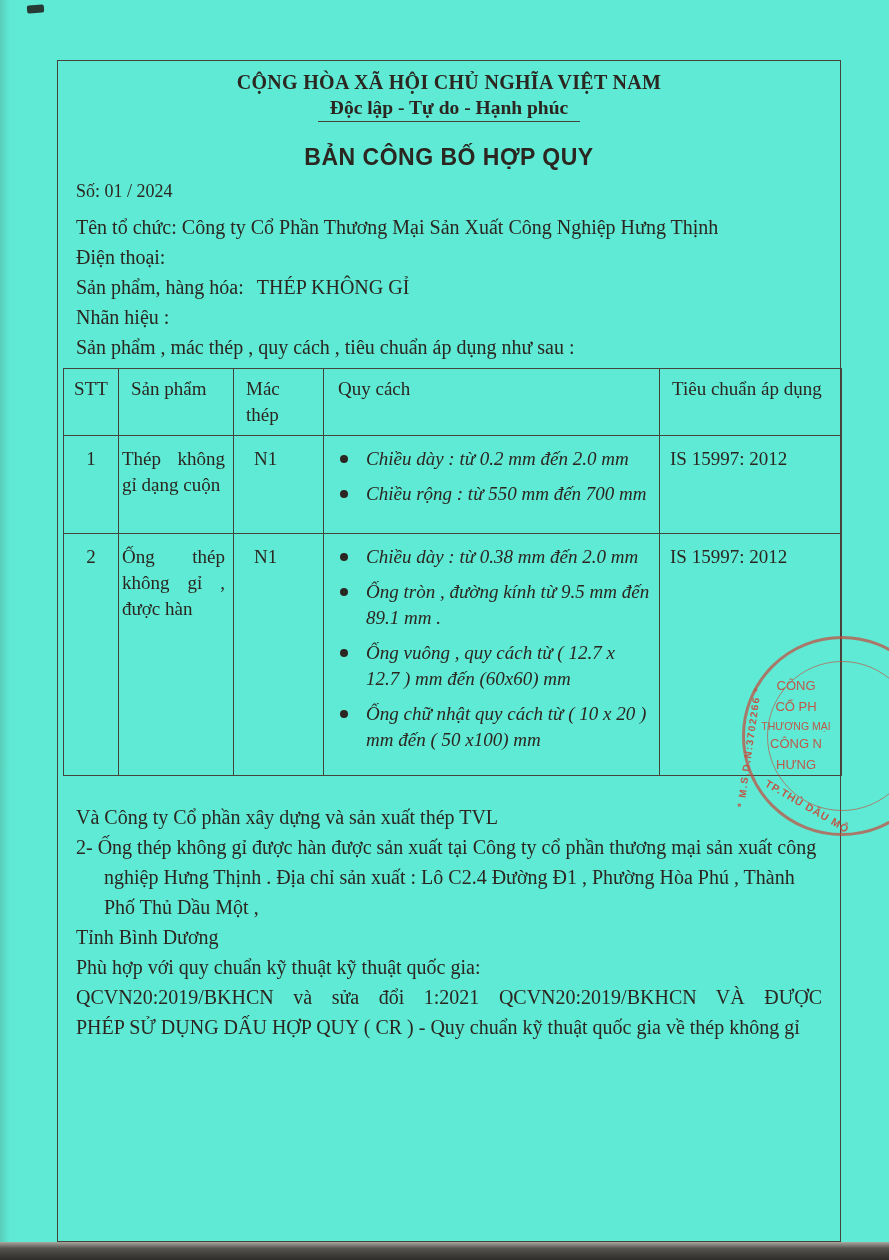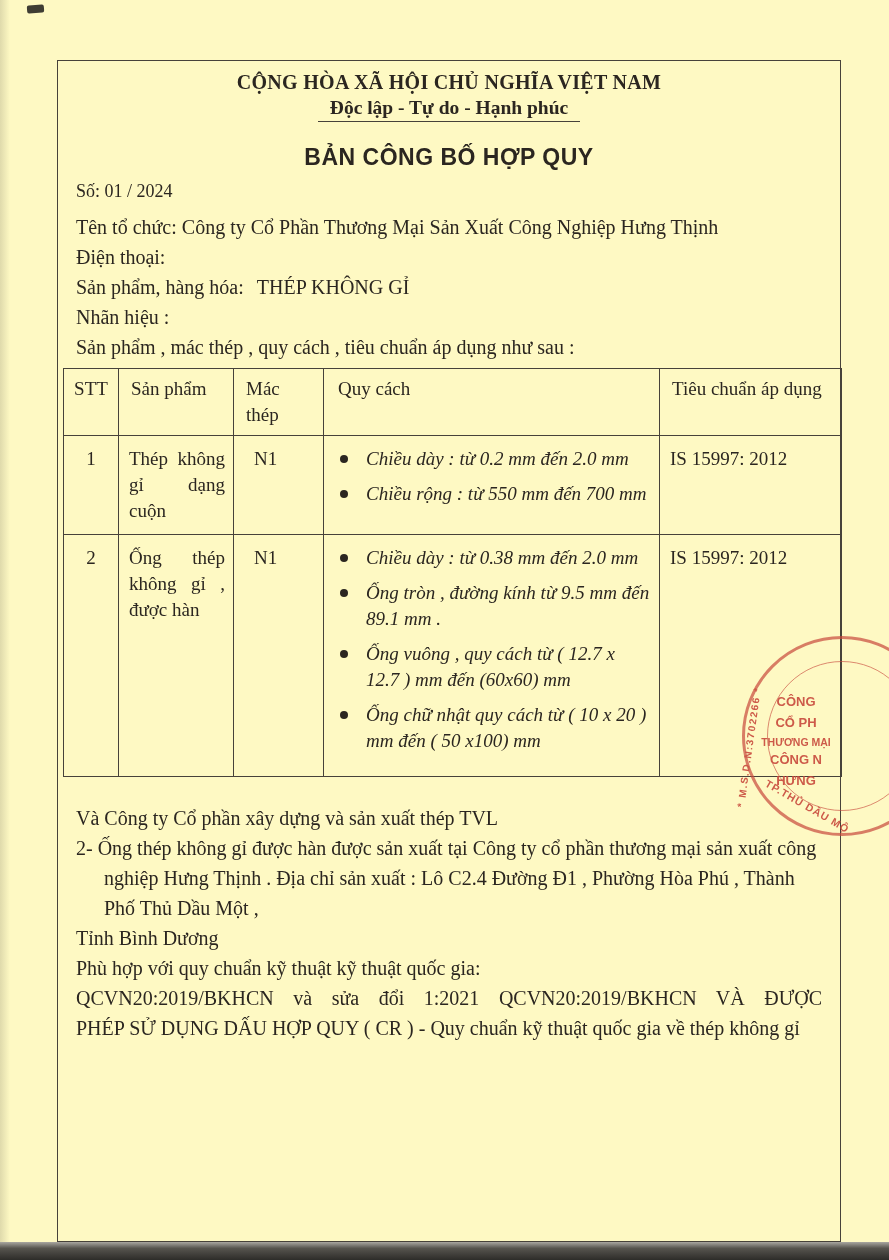--- a/index.html
+++ b/index.html
@@ -1,19 +1,19 @@
 <!DOCTYPE html>
 <html><head>
 <meta charset="utf-8">
 <style>
   html,body{margin:0;padding:0;}
   .page{
     position:relative;
     width:889px;height:1260px;
-    background:#fef9c3;
+    background:#5eead4;
     overflow:hidden;
     font-family:"Liberation Serif",serif;
     color:#2b2620;
   }
   .edge-shade{position:absolute;left:0;top:0;width:10px;height:100%;
     background:linear-gradient(90deg,rgba(60,55,48,.16),rgba(60,55,48,0));}
   .corner-mark{position:absolute;left:27px;top:5px;width:17px;height:8px;
     background:#1d1c1a;border-radius:2px;transform:rotate(-4deg);opacity:.85;}
   .scan-bottom{position:absolute;left:0;bottom:0;width:100%;height:18px;
     background:linear-gradient(180deg,#a9a7a0 0,#56544e 35%,#2d2c29 100%);}
@@ -39,21 +39,21 @@
 
   table.doc-table{
     border-collapse:collapse;table-layout:fixed;
     width:778px;margin-left:-13px;margin-top:6px;
     font-size:19px;line-height:26px;
   }
   .doc-table th,.doc-table td{border:1.4px solid #47423a;vertical-align:top;box-sizing:border-box;}
   .doc-table th{font-weight:normal;text-align:left;padding:7px 12px;height:41px;}
   .th-stt{text-align:center !important;padding:7px 4px !important;}
   .cell-stt{text-align:center;padding:10px 4px;}
-  .cell-sp{padding:10px 8px 10px 10px;text-align:justify;}
+  .cell-sp{padding:10px 8px 10px 3px;text-align:justify;}
   .cell-mac{padding:10px 4px 4px 20px;}
   .cell-qc{padding:10px 8px 10px 0;}
   .cell-tc{padding:10px 10px;}
   .row-1 td{height:98px;}
   .row-2 td{height:242px;}
 
   ul.qc-list{list-style:none;margin:0;padding:0;font-style:italic;}
   .qc-list li{position:relative;padding-left:42px;margin-bottom:9px;}
   .qc-list li::before{content:'';position:absolute;left:16px;top:9px;
     width:8px;height:8px;border-radius:50%;background:#2b2620;}
@@ -67,22 +67,22 @@
   .conf-l1{margin-left:10px;text-align:justify;text-align-last:justify;}
   .conf-l2{margin-left:-12px;}
 
   
   .stamp{position:absolute;left:742px;top:636px;width:200px;height:200px;
     color:#c8493c;font-family:"Liberation Sans",sans-serif;opacity:.9;}
   .stamp-outer{position:absolute;left:0;top:0;right:0;bottom:0;
     border:3.5px solid rgba(200,73,60,.78);border-radius:50%;}
   .stamp-inner{position:absolute;left:25px;top:25px;right:25px;bottom:25px;
     border:1.6px solid rgba(200,73,60,.7);border-radius:50%;}
-  .stamp-center{position:absolute;left:8px;top:56px;width:92px;
-    text-align:center;font-weight:bold;font-size:13px;line-height:1.6;}
+  .stamp-center{position:absolute;left:8px;top:40px;width:92px;
+    text-align:center;font-weight:normal;font-size:13px;line-height:1.6;}
   .stamp-center .small{font-size:10.5px;}
   .stamp-arc-left{position:absolute;left:2px;top:44px;height:128px;
     writing-mode:vertical-rl;transform:rotate(188deg);
     font-size:10px;font-weight:bold;letter-spacing:1.5px;}
   .stamp-arc-bottom{position:absolute;left:18px;bottom:24px;
     transform:rotate(30deg);font-size:10.5px;font-weight:bold;letter-spacing:1px;}
 </style>
 </head>
 <body>
 

